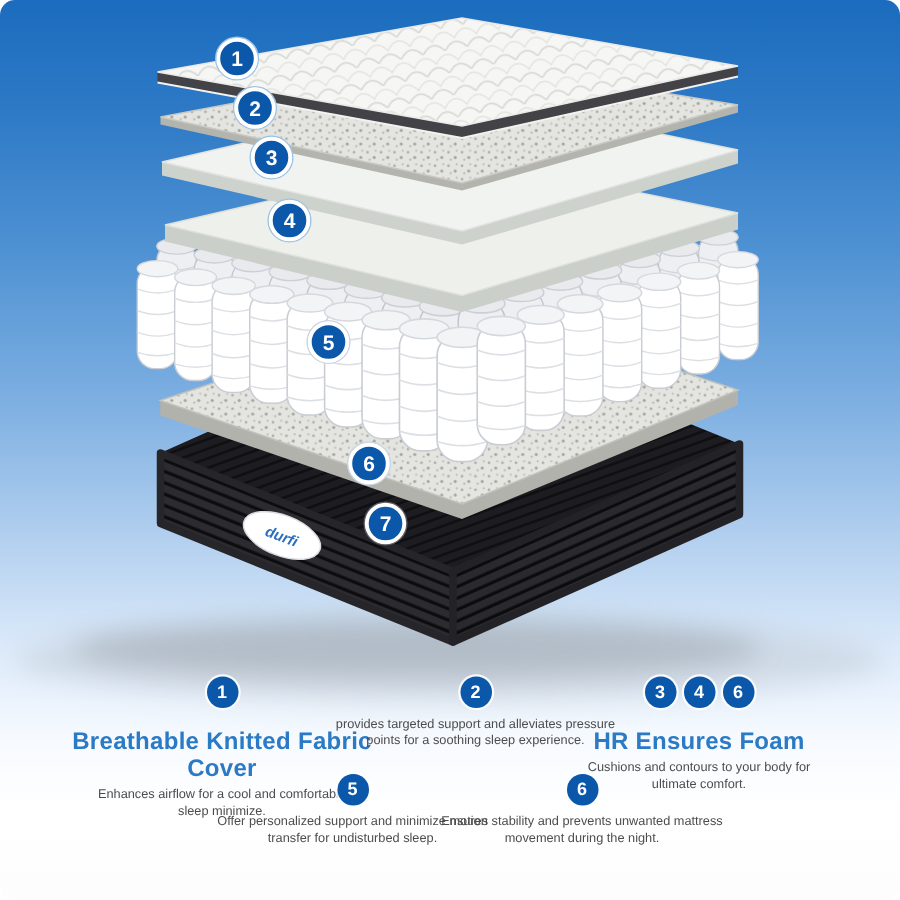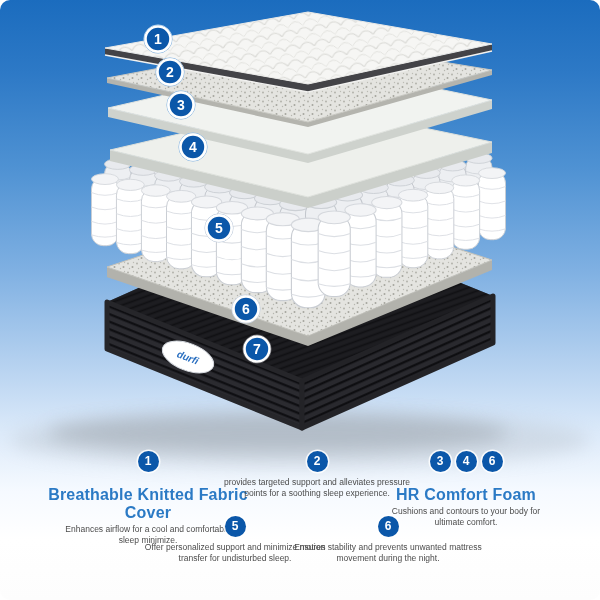--- a/index.html
+++ b/index.html
@@ -207,21 +207,21 @@
     </div>
     <div class="ldesc" style="max-width:200px;margin-left:auto;margin-right:auto;">provides targeted support and alleviates pressure points for a soothing sleep experience.</div>
   </div>
 
   <div class="legend-item" style="left:376px;top:451px;width:180px;">
     <div class="badge-row">
       <span class="lbadge">3</span>
       <span class="lbadge">4</span>
       <span class="lbadge">6</span>
     </div>
-    <div class="ltitle">HR Comfort Foam</div>
+    <div class="ltitle">HR Ensures Foam</div>
     <div class="ldesc" style="max-width:170px;margin-left:auto;margin-right:auto;text-align:center;">Cushions and contours to your body for ultimate comfort.</div>
   </div>
 
   <div class="legend-item" style="left:120px;top:516px;width:230px;">
     <div class="badge-row">
       <span class="lbadge">5</span>
     </div>
     <div class="ldesc" style="max-width:210px;margin-left:auto;margin-right:auto;">Offer personalized support and minimize motion transfer for undisturbed sleep.</div>
   </div>
 

